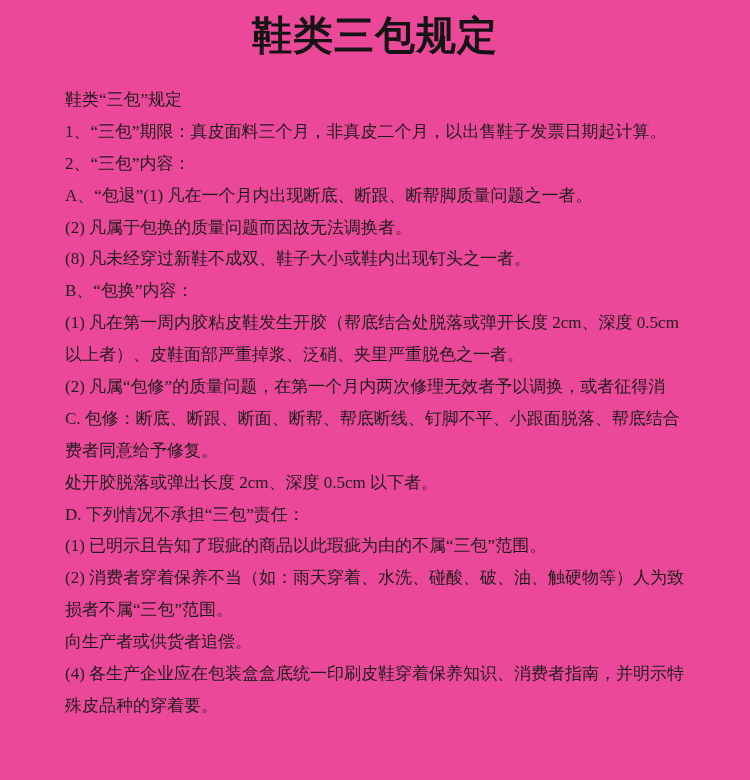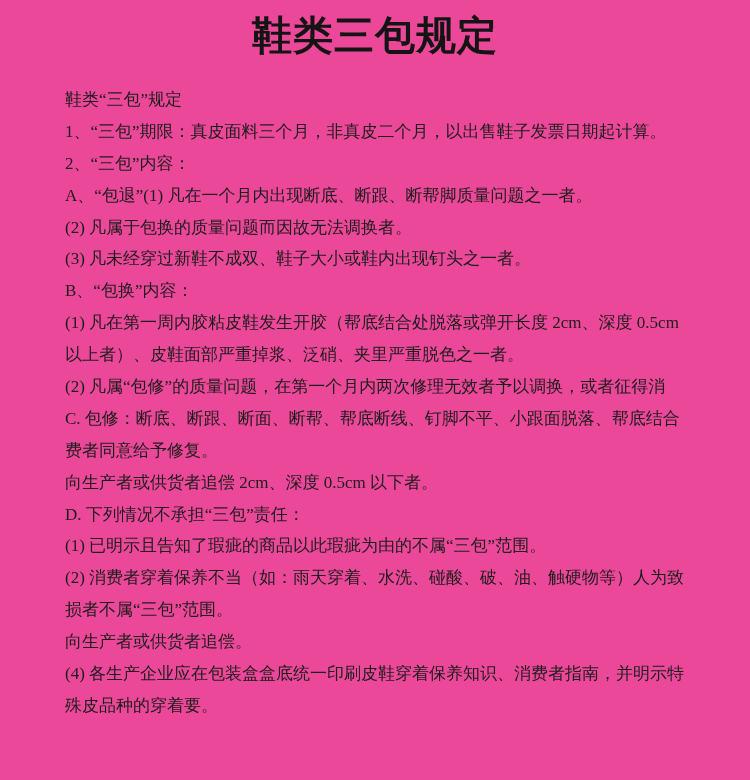--- a/index.html
+++ b/index.html
@@ -51,35 +51,35 @@
       <div class="text-line">鞋类“三包”规定</div>
 
       <div class="text-line">1、“三包”期限：真皮面料三个月，非真皮二个月，以出售鞋子发票日期起计算。</div>
 
       <div class="text-line">2、“三包”内容：</div>
 
       <div class="text-line">A、“包退”(1) 凡在一个月内出现断底、断跟、断帮脚质量问题之一者。</div>
 
       <div class="text-line">(2) 凡属于包换的质量问题而因故无法调换者。</div>
 
-      <div class="text-line">(3) 凡未经穿过新鞋不成双、鞋子大小或鞋内出现钉头之一者。</div>
+      <div class="text-line">(8) 凡未经穿过新鞋不成双、鞋子大小或鞋内出现钉头之一者。</div>
 
       <div class="text-line">B、“包换”内容：</div>
 
       <div class="text-line">(1) 凡在第一周内胶粘皮鞋发生开胶（帮底结合处脱落或弹开长度 2cm、深度 0.5cm</div>
 
       <div class="text-line">以上者）、皮鞋面部严重掉浆、泛硝、夹里严重脱色之一者。</div>
 
       <div class="text-line">(2) 凡属“包修”的质量问题，在第一个月内两次修理无效者予以调换，或者征得消</div>
 
       <div class="text-line">C. 包修：断底、断跟、断面、断帮、帮底断线、钉脚不平、小跟面脱落、帮底结合</div>
 
       <div class="text-line">费者同意给予修复。</div>
 
-      <div class="text-line">向生产者或供货者追偿 2cm、深度 0.5cm 以下者。</div>
+      <div class="text-line">处开胶脱落或弹出长度 2cm、深度 0.5cm 以下者。</div>
 
       <div class="text-line">D. 下列情况不承担“三包”责任：</div>
 
       <div class="text-line">(1) 已明示且告知了瑕疵的商品以此瑕疵为由的不属“三包”范围。</div>
 
       <div class="text-line">(2) 消费者穿着保养不当（如：雨天穿着、水洗、碰酸、破、油、触硬物等）人为致</div>
 
       <div class="text-line">损者不属“三包”范围。</div>
 
 

